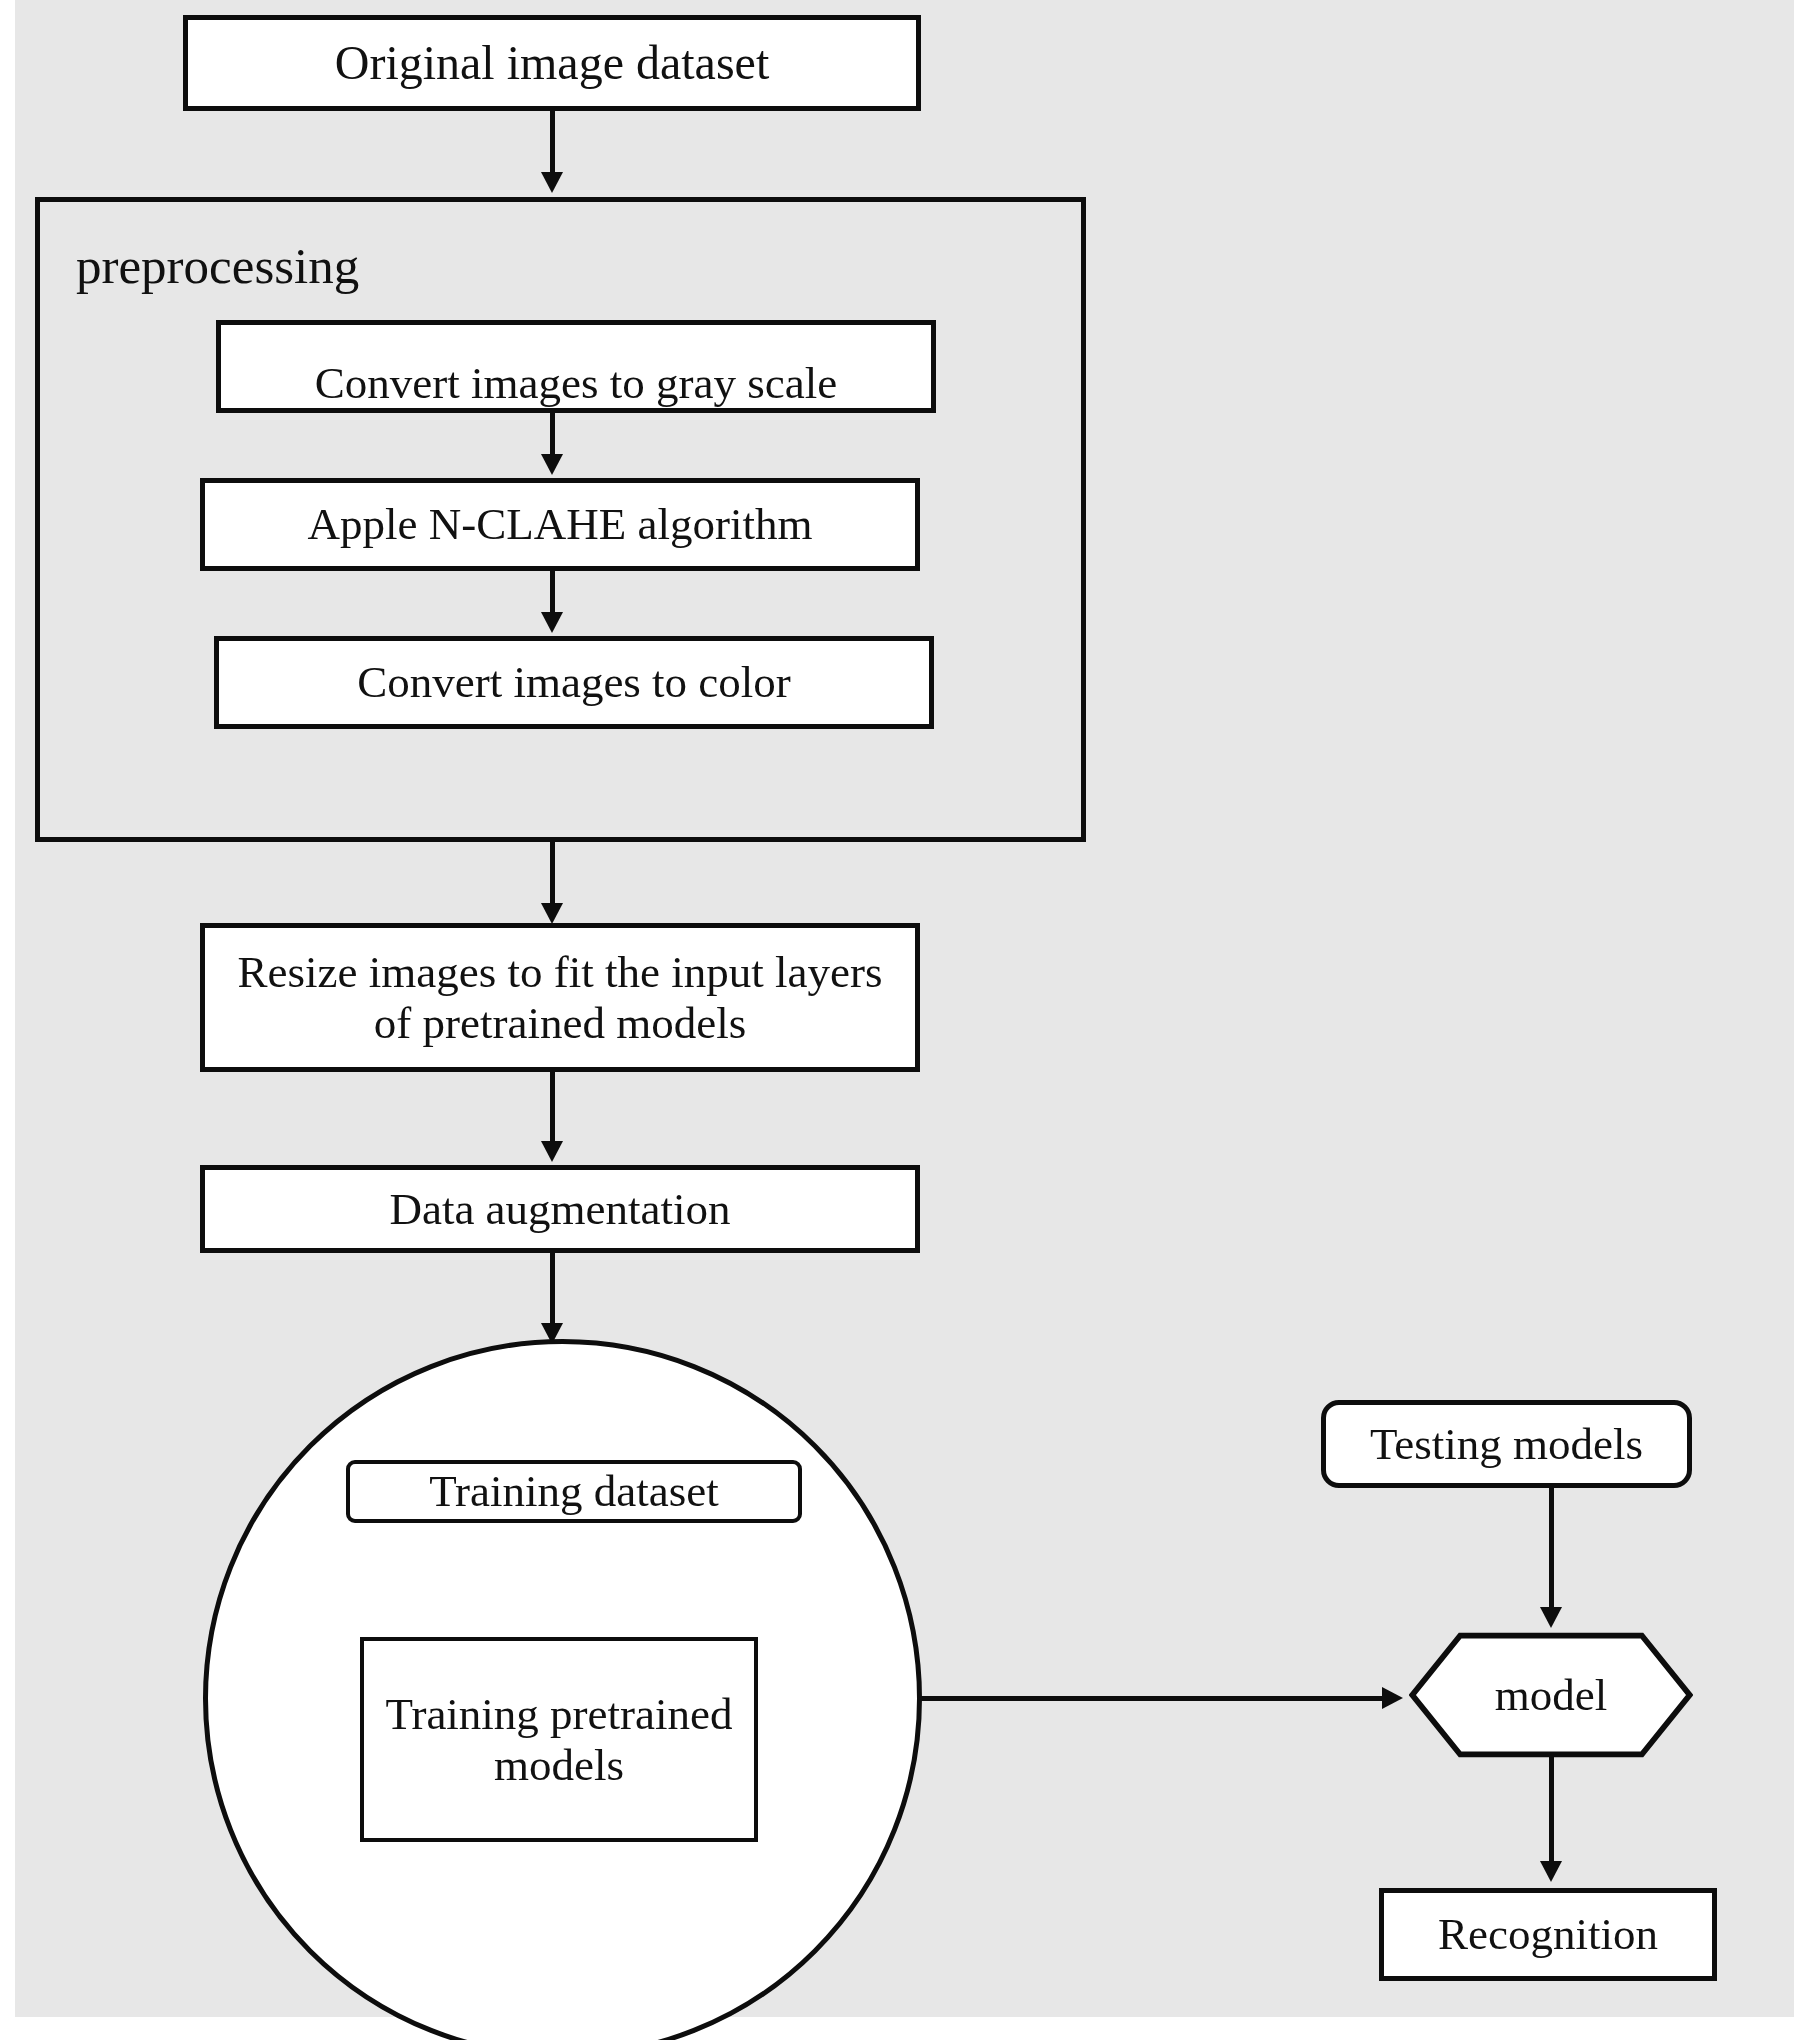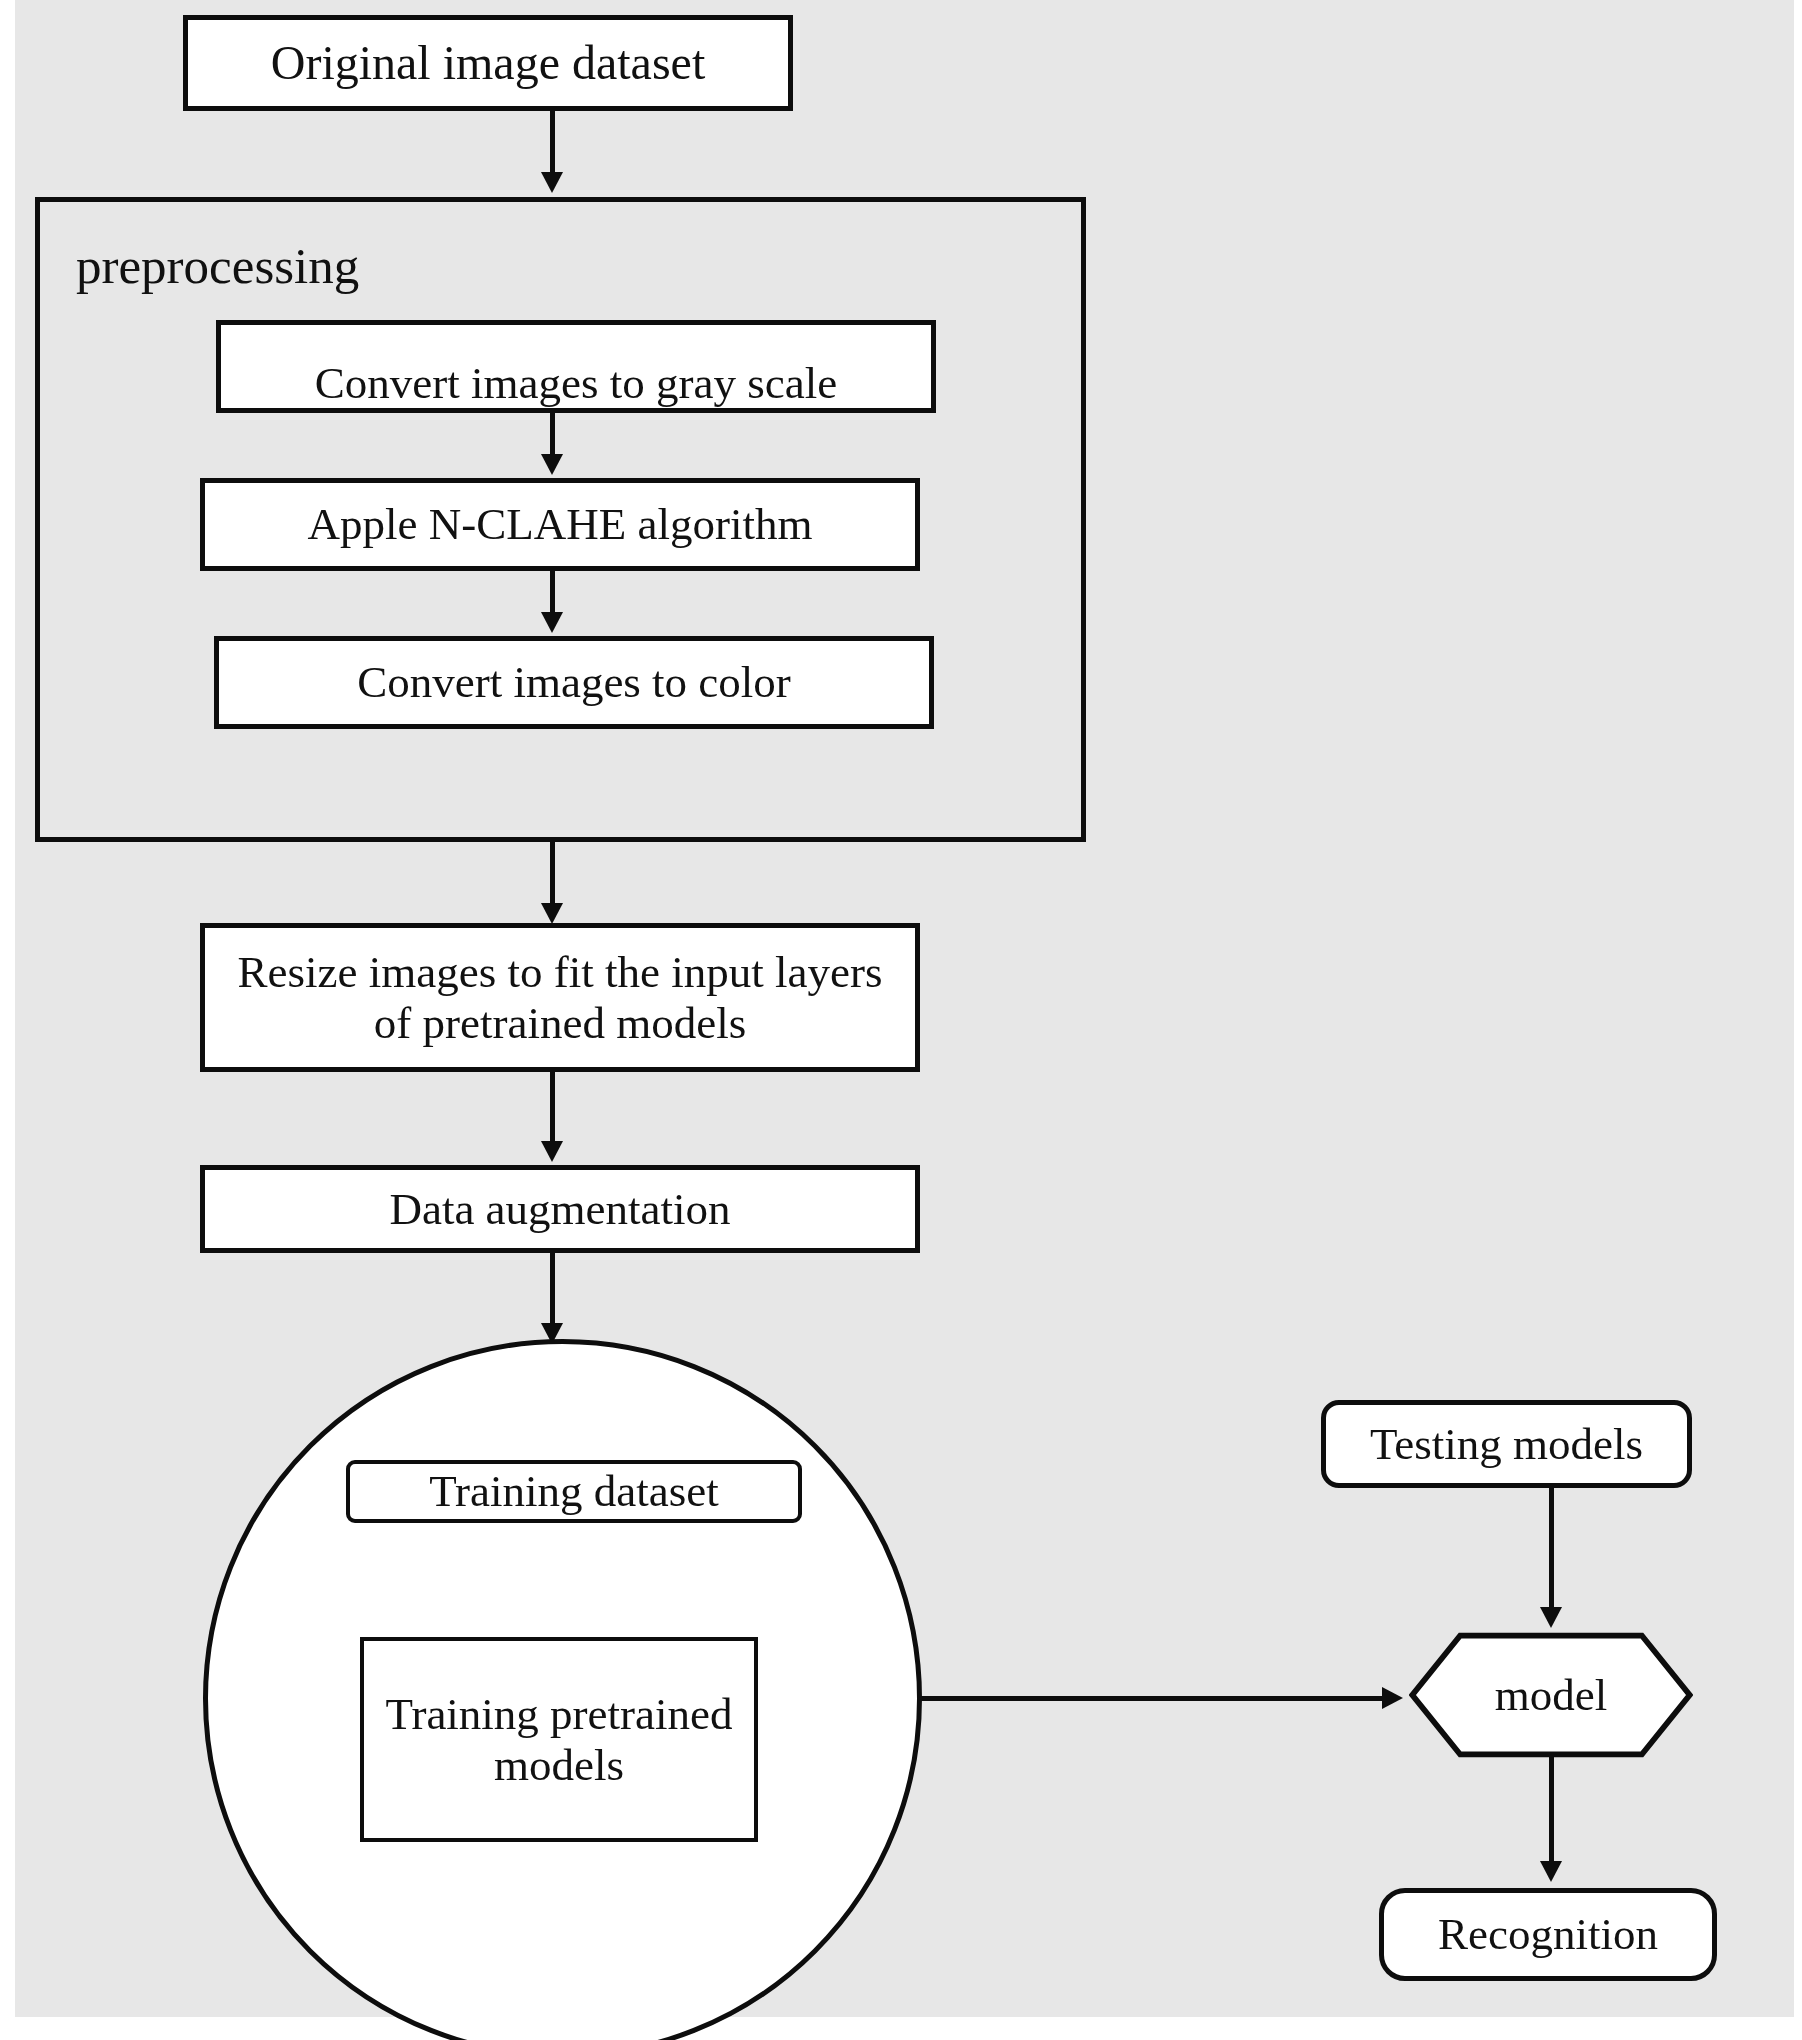--- a/index.html
+++ b/index.html
@@ -101,21 +101,21 @@
   .fs-node  { font-size: 45px; }
   .fs-group { font-size: 51px; }
 </style>
 </head>
 <body>
 
 <div id="canvas">
 
   <div class="bg-panel"></div>
 
-  <div class="node fs-big" style="left:183px; top:15px; width:610px; height:96px;">
+  <div class="node fs-big" style="left:183px; top:15px; width:738px; height:96px;">
     <span>Original image dataset</span>
   </div>
 
   <div class="conn vline" style="left:550px; top:111px; width:5px; height:64px;"></div>
   <div class="arrowhead-down" style="left:541px; top:172px;"></div>
 
   <div class="node group" style="left:35px; top:197px; width:1051px; height:645px; border-width:5.8px;">
     <div class="group-label fs-group" style="left:36px; top:36px;text-align:center;">preprocessing</div>
   </div>
 
@@ -177,18 +177,18 @@
   <div class="hexwrap" style="left:1409px; top:1632px; width:284px; height:126px;">
     <svg width="284" height="126" viewBox="0 0 344 152" aria-hidden="true">
       <polygon points="62,4 282,4 340,76 282,148 62,148 4,76" fill="#ffffff" stroke="#0d0d0d" stroke-width="7" stroke-linejoin="miter"></polygon>
     </svg>
     <div class="hexlabel fs-node">model</div>
   </div>
 
   <div class="conn vline" style="left:1549px; top:1756px; width:5px; height:107px;"></div>
   <div class="arrowhead-down" style="left:1540px; top:1861px;"></div>
 
-  <div class="node fs-node" style="left:1379px; top:1888px; width:338px; height:93px;border-radius:26px;">
+  <div class="node fs-node" style="left:1379px; top:1888px; width:338px; height:93px;">
     <span>Recognition</span>
   </div>
 
 </div>
 
 
 </body></html>

